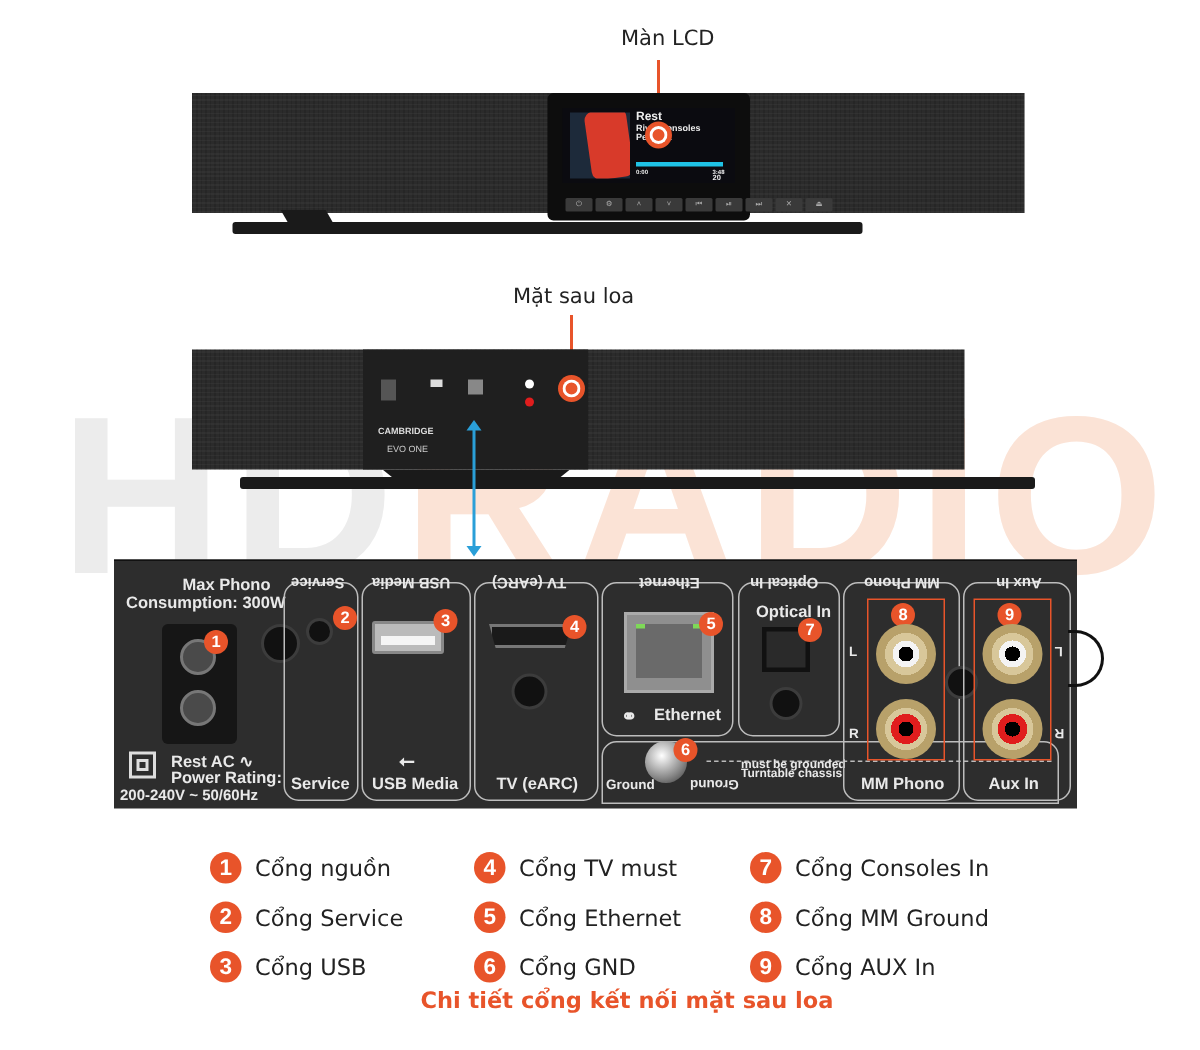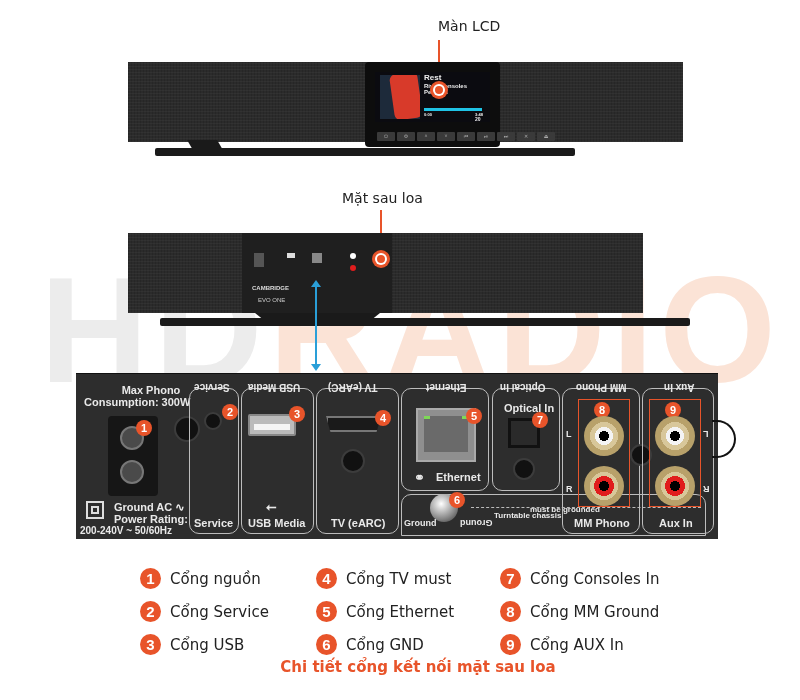--- a/index.html
+++ b/index.html
@@ -67,21 +67,21 @@
              font-family: "DejaVu Sans", sans-serif; font-weight: bold; font-size: 15px; color: #e8542a; padding-left: 36px; }
 </style>
 </head>
 <body>
 
 <div class="watermark">
   <span class="wm-hd">HD</span><span class="wm-radio">RADIO</span>
 </div>
 
 <div>
-  <div class="abs callout-label" style="left:438px; top:18px;">Màn LCD</div>
+  <div class="abs callout-label" style="left:414px; top:18px;">Màn LCD</div>
   <div class="callout-line" style="left:438px; top:40px; height:50px;"></div>
   <div class="bar" style="left:128px; top:62px; width:555px; height:80px;"></div>
   <div class="stand" style="left:155px; top:148px; width:420px; height:8px;"></div>
   <div class="abs" style="left:190px; top:140px; width:30px; height:10px; background:#1a1a1a; transform:skewX(30deg);"></div>
 
   <div class="lcd-frame" style="left:365px; top:62px; width:135px; height:85px;"></div>
   <div class="lcd-screen" style="left:375px; top:72px; width:115px; height:50px;">
     <div class="album" style="left:5px; top:3px; width:40px; height:44px;">
       <div class="album-red" style="left:12px; top:-2px; width:28px; height:46px;"></div>
     </div>
@@ -135,21 +135,21 @@
   <div class="dtext" style="left:30px; top:10px; text-align:center; width:90px;">Max Phono</div>
   <div class="dtext" style="left:8px; top:22px;">Consumption: 300W</div>
   <div class="abs" style="left:32px; top:42px; width:50px; height:80px; background:#161616; border-radius:4px;">
     <div class="abs" style="left:12px; top:10px; width:24px; height:24px; border-radius:50%; background:#4a4a4a; border:2px solid #777;"></div>
     <div class="abs" style="left:12px; top:44px; width:24px; height:24px; border-radius:50%; background:#4a4a4a; border:2px solid #777;"></div>
   </div>
   <div class="badge" style="left:60px; top:46px;">1</div>
   <div class="abs" style="left:10px; top:127px; width:18px; height:18px; border:2px solid #ddd;">
     <div class="abs" style="left:3px; top:3px; width:8px; height:8px; border:2px solid #ddd;"></div>
   </div>
-  <div class="dtext" style="left:38px; top:127px;">Ground AC ∿</div>
+  <div class="dtext" style="left:38px; top:127px;">Rest AC ∿</div>
   <div class="dtext" style="left:38px; top:139px;">Power Rating:</div>
   <div class="dtext" style="left:4px; top:151px; font-size:10px;">200-240V ~ 50/60Hz</div>
   <div class="hole" style="left:98px; top:42px; width:26px; height:26px;"></div>
 
   <div class="section" style="left:113px; top:14px; width:50px; height:146px;"></div>
   <div class="dtext flip" style="left:118px; top:8px;">Service</div>
   <div class="hole" style="left:128px; top:38px; width:18px; height:18px;"></div>
   <div class="badge" style="left:146px; top:30px;">2</div>
   <div class="dtext" style="left:118px; top:143px;">Service</div>
 
@@ -180,21 +180,21 @@
   <div class="dtext" style="left:338px; top:96px; font-size:13px;">⚭</div>
   <div class="dtext" style="left:360px; top:97px;">Ethernet</div>
 
   <div class="section" style="left:325px; top:120px; width:305px; height:42px; border-radius:10px 10px 0 0;"></div>
   <div class="abs" style="left:354px; top:120px; width:28px; height:28px; border-radius:50%; background:radial-gradient(circle at 40% 35%, #fff, #888 60%, #333);"></div>
   <div class="badge" style="left:373px; top:118px;">6</div>
   <div class="dtext" style="left:328px; top:144px; font-size:9px;">Ground</div>
   <div class="dtext flip" style="left:384px; top:144px; font-size:9px;">Ground</div>
   <div class="abs" style="left:395px; top:133px; width:230px; border-top:1.5px dashed #bbb;"></div>
   <div class="dtext" style="left:418px; top:137px; font-size:8px;">Turntable chassis</div>
-  <div class="dtext" style="left:418px; top:131px; font-size:8px;margin-left:36px;">must be grounded</div>
+  <div class="dtext" style="left:418px; top:131px; font-size:8px;">must be grounded</div>
 
   <div class="section" style="left:416px; top:14px; width:68px; height:103px;"></div>
   <div class="dtext flip" style="left:424px; top:8px;">Optical In</div>
   <div class="dtext" style="left:428px; top:28px;">Optical In</div>
   <div class="abs" style="left:432px; top:44px; width:32px; height:30px; background:#2a2a2a; border:3px solid #111;"></div>
   <div class="badge" style="left:456px; top:38px;">7</div>
   <div class="hole" style="left:437px; top:84px; width:22px; height:22px;"></div>
 
   <div class="section" style="left:486px; top:14px; width:78px; height:146px;"></div>
   <div class="dtext flip" style="left:500px; top:8px;">MM Phono</div>

